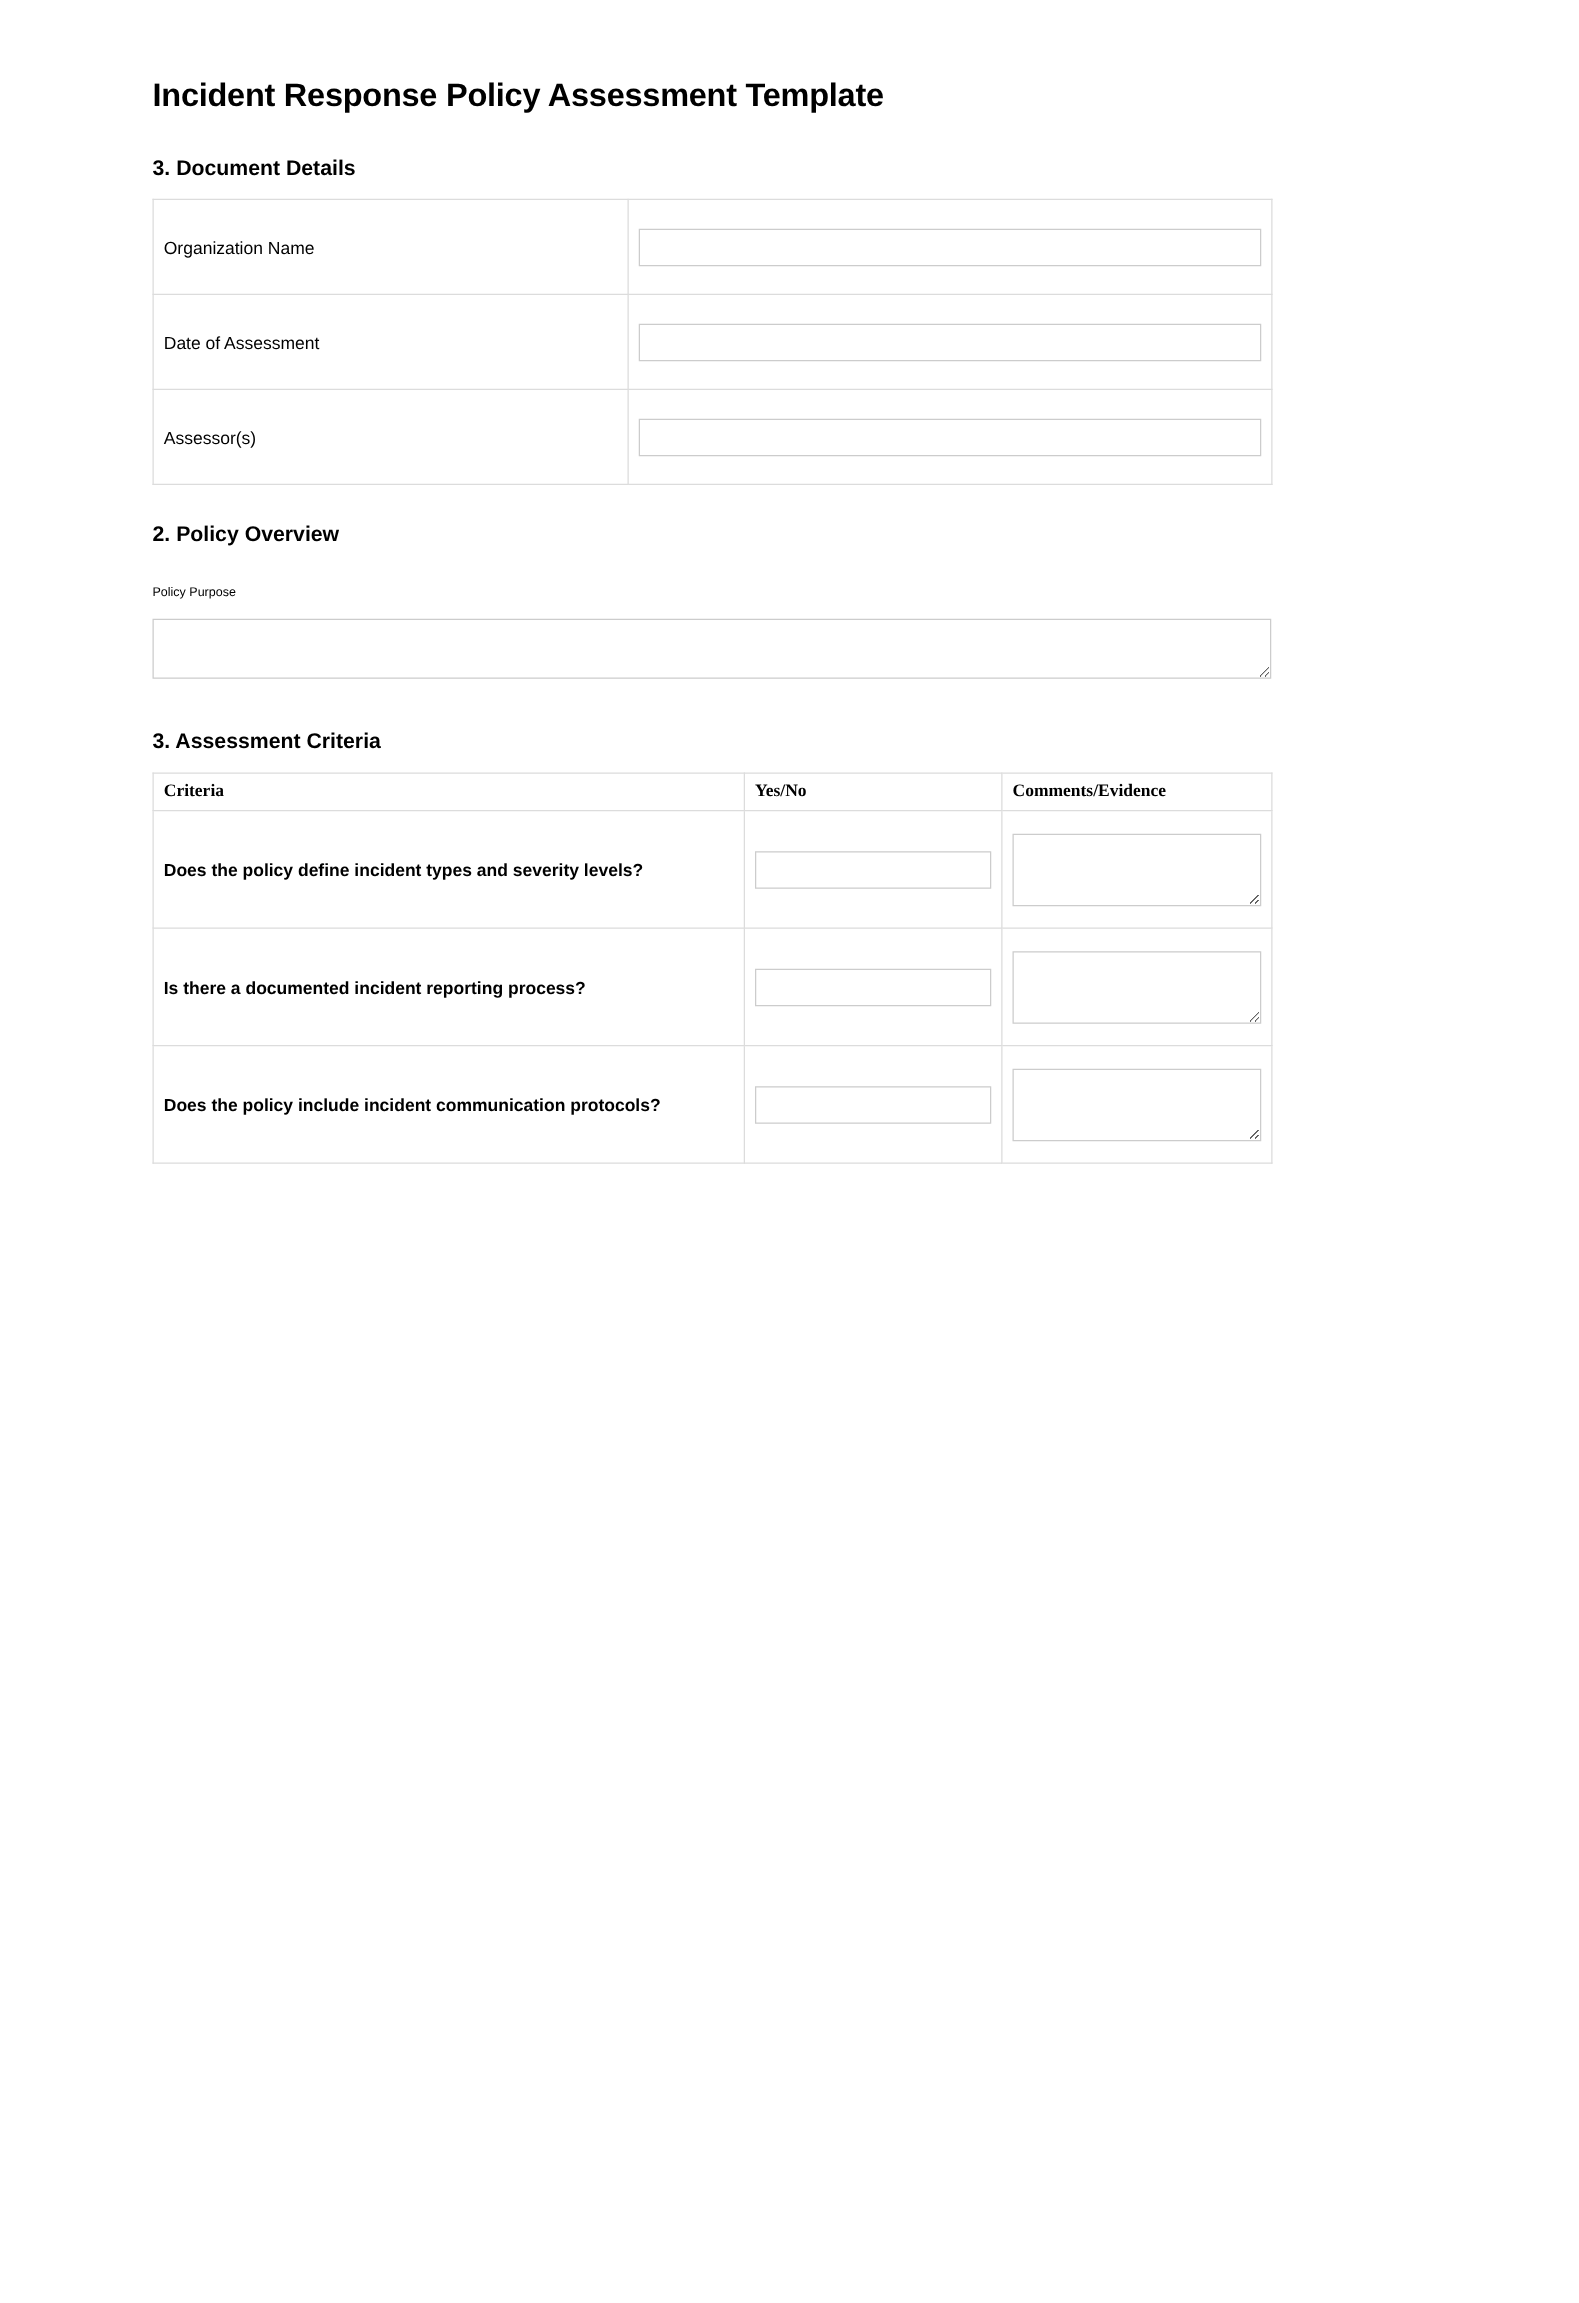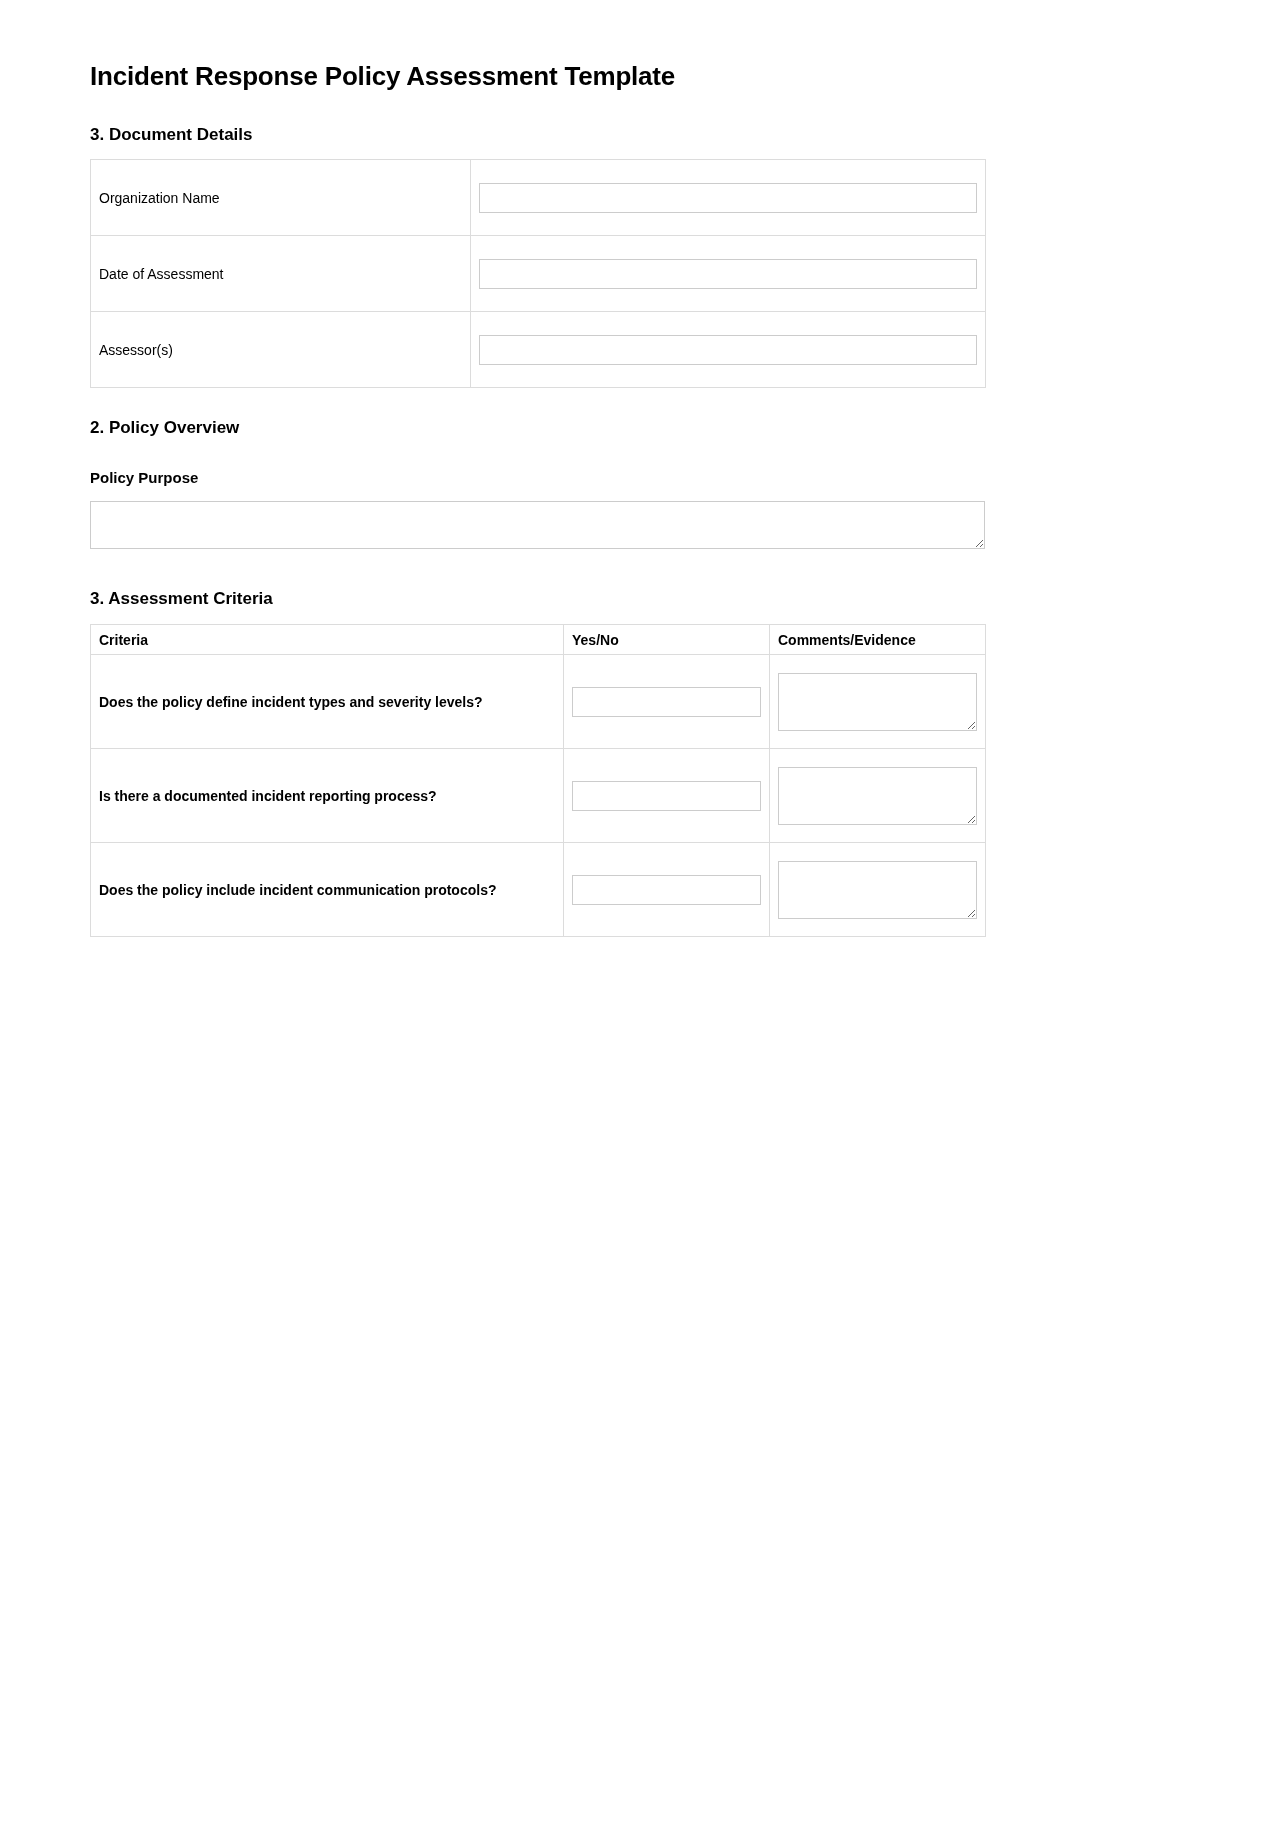--- a/index.html
+++ b/index.html
@@ -11,20 +11,21 @@
     width: 1263px;
     height: 1842px;
     font-family: "Liberation Sans", sans-serif;
     color: #000000;
     position: relative;
   }
   .page {
     box-sizing: border-box;
     padding: 62px 0 16px 90px;
     width: 985px;
+    margin-left: 32px;
   }
   .doc-title {
     font-size: 26px;
     font-weight: bold;
     line-height: 1.15;
     margin: 0;
     letter-spacing: -0.2px;
   }
   .section-heading {
     font-size: 17px;
@@ -60,22 +61,22 @@
     height: 30px;
     border: 1px solid #cccccc;
     border-radius: 0;
     background: #ffffff;
     font-family: inherit;
     font-size: 14px;
     padding: 0 6px;
     outline: none;
   }
   .purpose-label {
-    font-size: 15px;
-    font-weight: bold;
+    font-size: 10px;
+    font-weight: normal;
     margin: 30px 0 15px 0;
   }
   .purpose-textarea {
     display: block;
     box-sizing: border-box;
     width: 895px;
     height: 48px;
     border: 1px solid #cccccc;
     background: #ffffff;
     font-family: inherit;
@@ -85,20 +86,21 @@
   }
   table.criteria { margin-top: 15px; }
   table.criteria th {
     border: 1px solid #dcdcdc;
     height: 29px;
     padding: 0 8px;
     text-align: left;
     vertical-align: middle;
     font-size: 14px;
     font-weight: bold;
+    font-family: Liberation Serif, serif;
   }
   table.criteria td {
     border: 1px solid #dcdcdc;
     height: 77px;
     vertical-align: middle;
   }
   td.question-cell {
     padding: 0 10px 0 8px;
     font-size: 14px;
     font-weight: bold;

